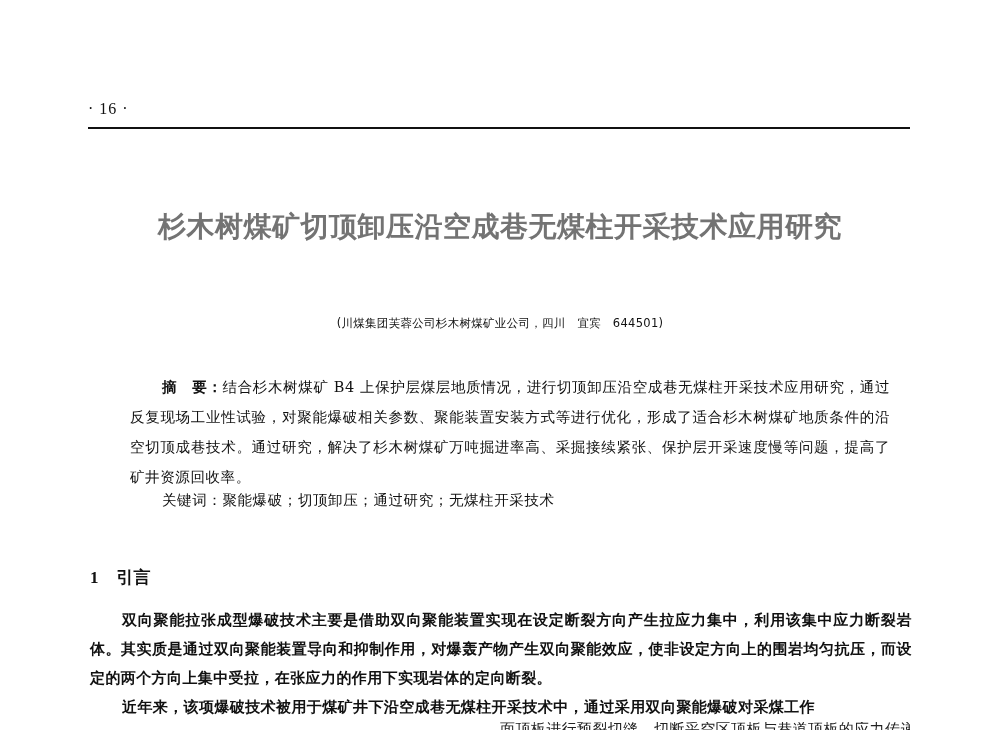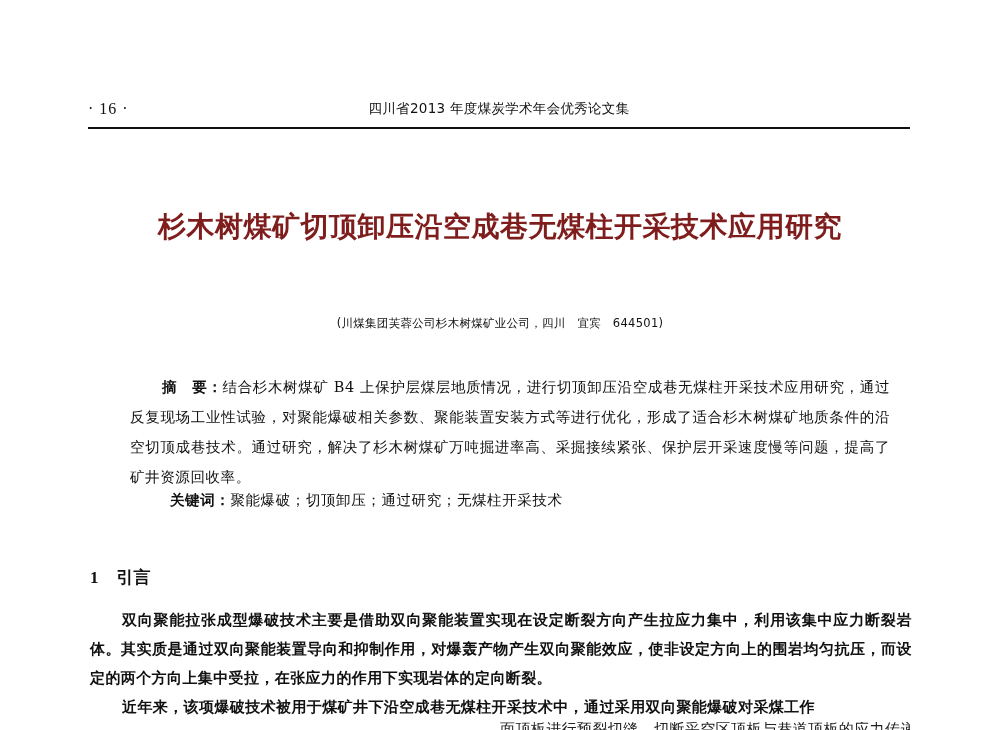--- a/index.html
+++ b/index.html
@@ -56,21 +56,21 @@
     .title {
       position: absolute;
       left: 0;
       width: 1000px;
       top: 208px;
       text-align: center;
       font-family: "DejaVu Sans", sans-serif;
       font-weight: bold;
       font-size: 28px;
       letter-spacing: 0.5px;
-      color: #7f1d1d;
+      color: #737373;
     }
     .authors {
       position: absolute;
       left: 0;
       width: 1000px;
       top: 272px;
       text-align: center;
       font-family: "DejaVu Serif", serif;
       font-size: 16px;
       letter-spacing: 2px;
@@ -106,22 +106,21 @@
     .keywords {
       position: absolute;
       left: 162px;
       top: 491px;
       font-family: "DejaVu Serif", serif;
       font-size: 14.5px;
       letter-spacing: 0.6px;
     }
     .keywords .lbl {
       font-family: "DejaVu Sans", sans-serif;
-      font-weight: bold;
-      margin-left: 8px;
+      font-weight: normal;
     }
     .section-heading {
       position: absolute;
       left: 90px;
       top: 566px;
       font-family: "DejaVu Sans", sans-serif;
       font-weight: bold;
       font-size: 17px;
     }
     .section-heading .num {
@@ -162,21 +161,20 @@
       color: #222;
     }
   </style>
 </head>
 <body>
 
 <div class="page">
 
   <div class="running-header">
     <span class="page-num">· 16 ·</span>
-    <div class="journal">四川省2013 年度煤炭学术年会优秀论文集</div>
   </div>
   <div class="header-rule"></div>
 
   <div class="title">杉木树煤矿切顶卸压沿空成巷无煤柱开采技术应用研究</div>
   <div class="affiliation">(川煤集团芙蓉公司杉木树煤矿业公司，四川　宜宾　644501)</div>
 
   <div class="abstract">
     <span class="lbl">摘　要：</span><span>结合杉木树煤矿 B4 上保护层煤层地质情况，进行切顶卸压沿空成巷无煤柱开采技术应用研究，通过反复现场工业性试验，对聚能爆破相关参数、聚能装置安装方式等进行优化，形成了适合杉木树煤矿地质条件的沿空切顶成巷技术。通过研究，解决了杉木树煤矿万吨掘进率高、采掘接续紧张、保护层开采速度慢等问题，提高了矿井资源回收率。</span>
   </div>
 

